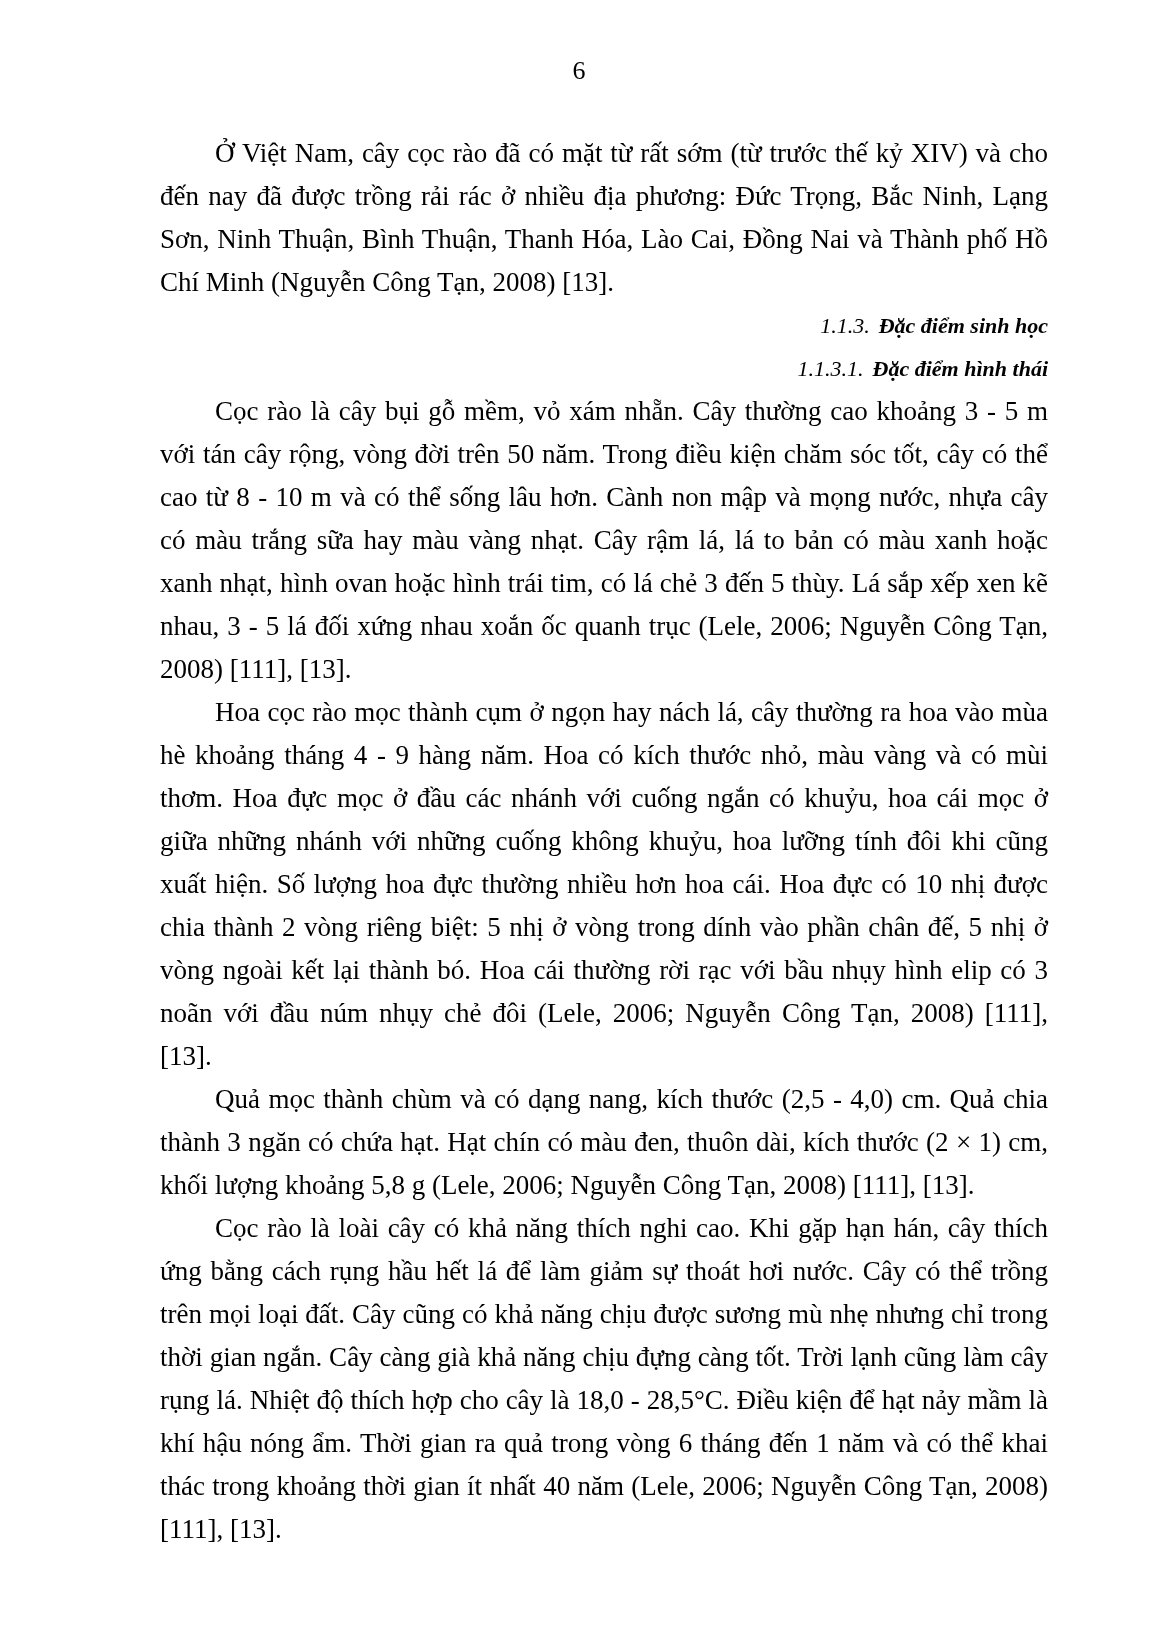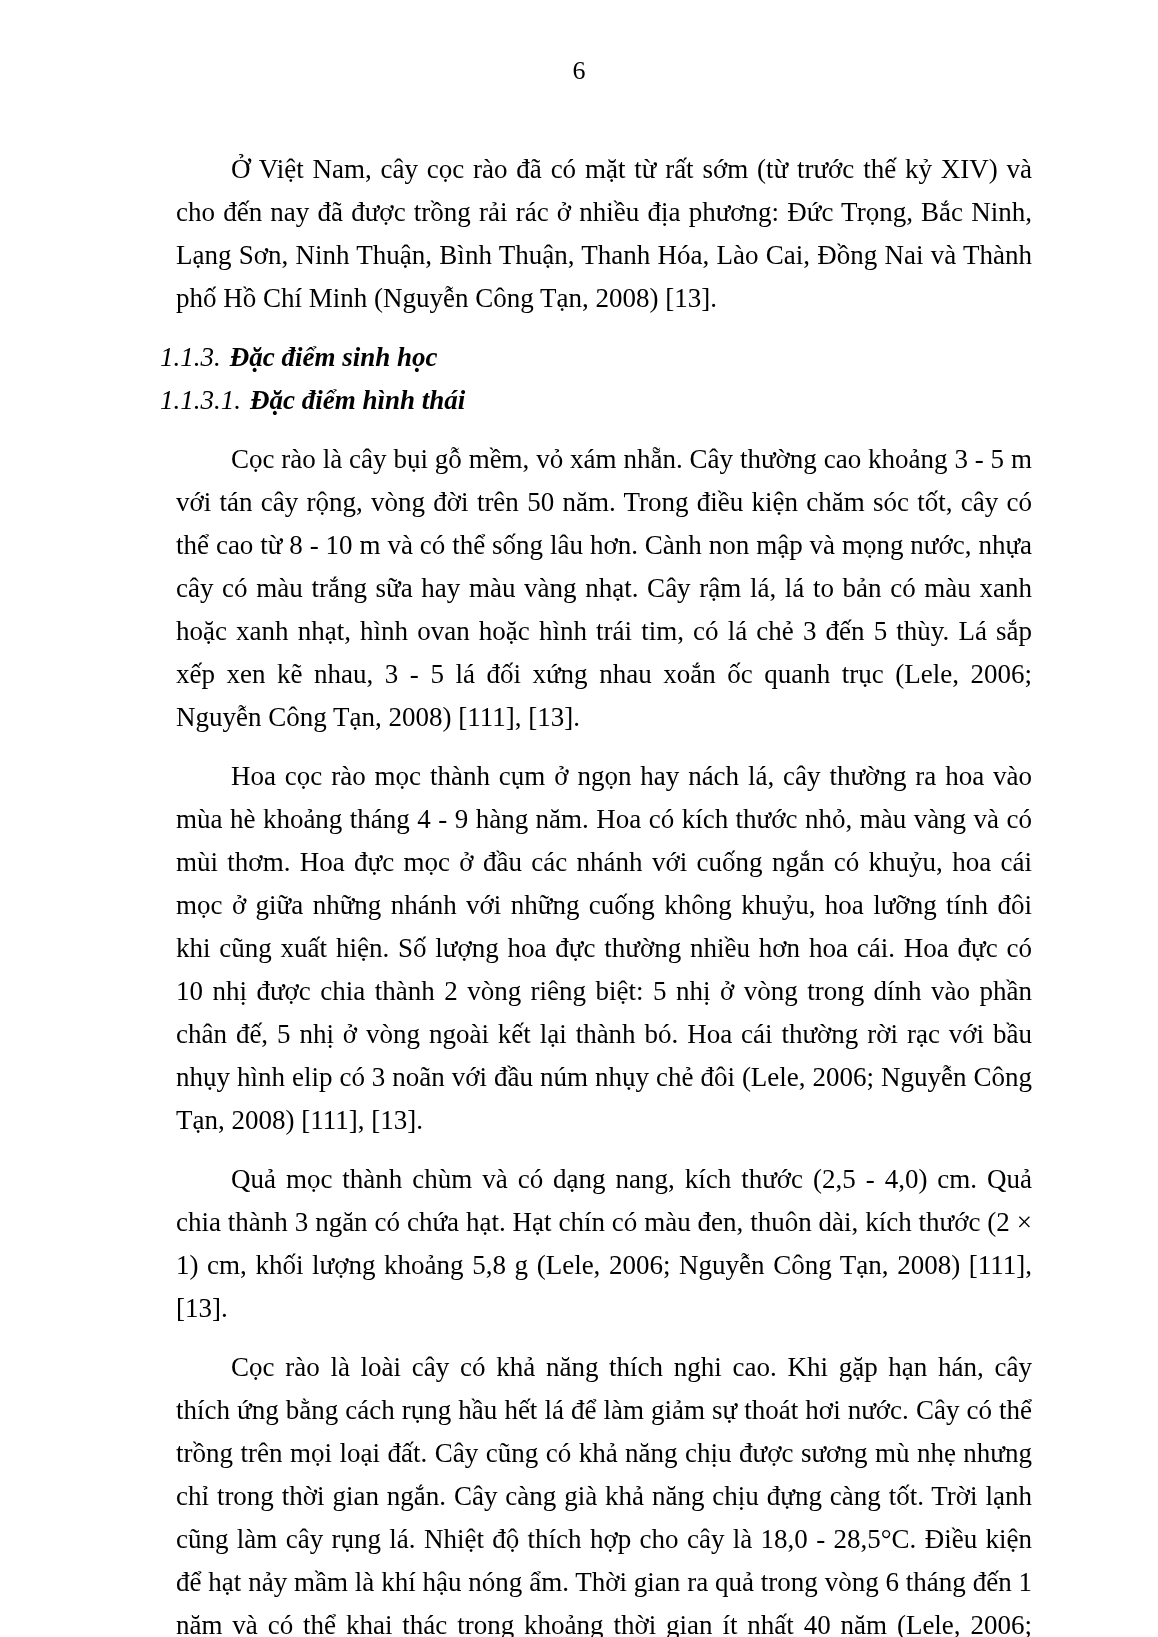--- a/index.html
+++ b/index.html
@@ -28,31 +28,31 @@
   .content {
     position: absolute;
     left: 160px;
     top: 132px;
     width: 888px;
     font-size: 27px;
     line-height: 43px;
     text-align: justify;
   }
   p.para {
-    margin: 16px;
+    margin: 0;
     padding: 0;
     text-indent: 55px;
   }
   .heading {
     margin: 0;
     padding: 0;
-    font-size: 27px;
+    font-size: 22px;
     line-height: 43px;
     font-weight: normal;
-    text-align: left;
+    text-align: right;
   }
   .heading .num {
     font-style: italic;
     font-weight: normal;
     margin-right: 9px;
   }
   .heading .title {
     font-style: italic;
     font-weight: bold;
   }

